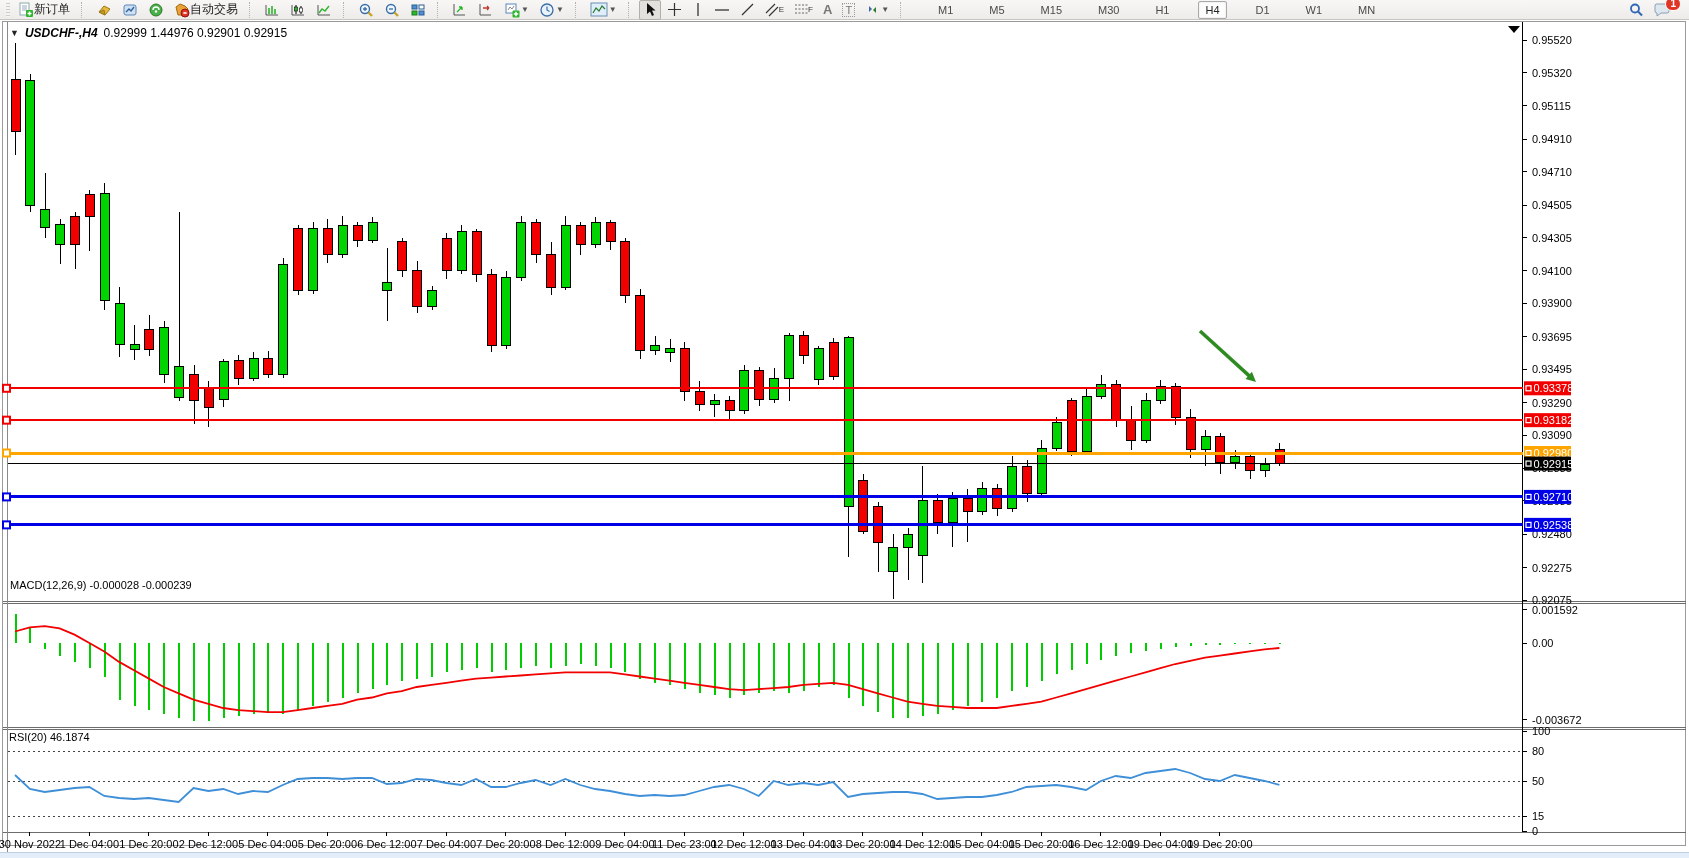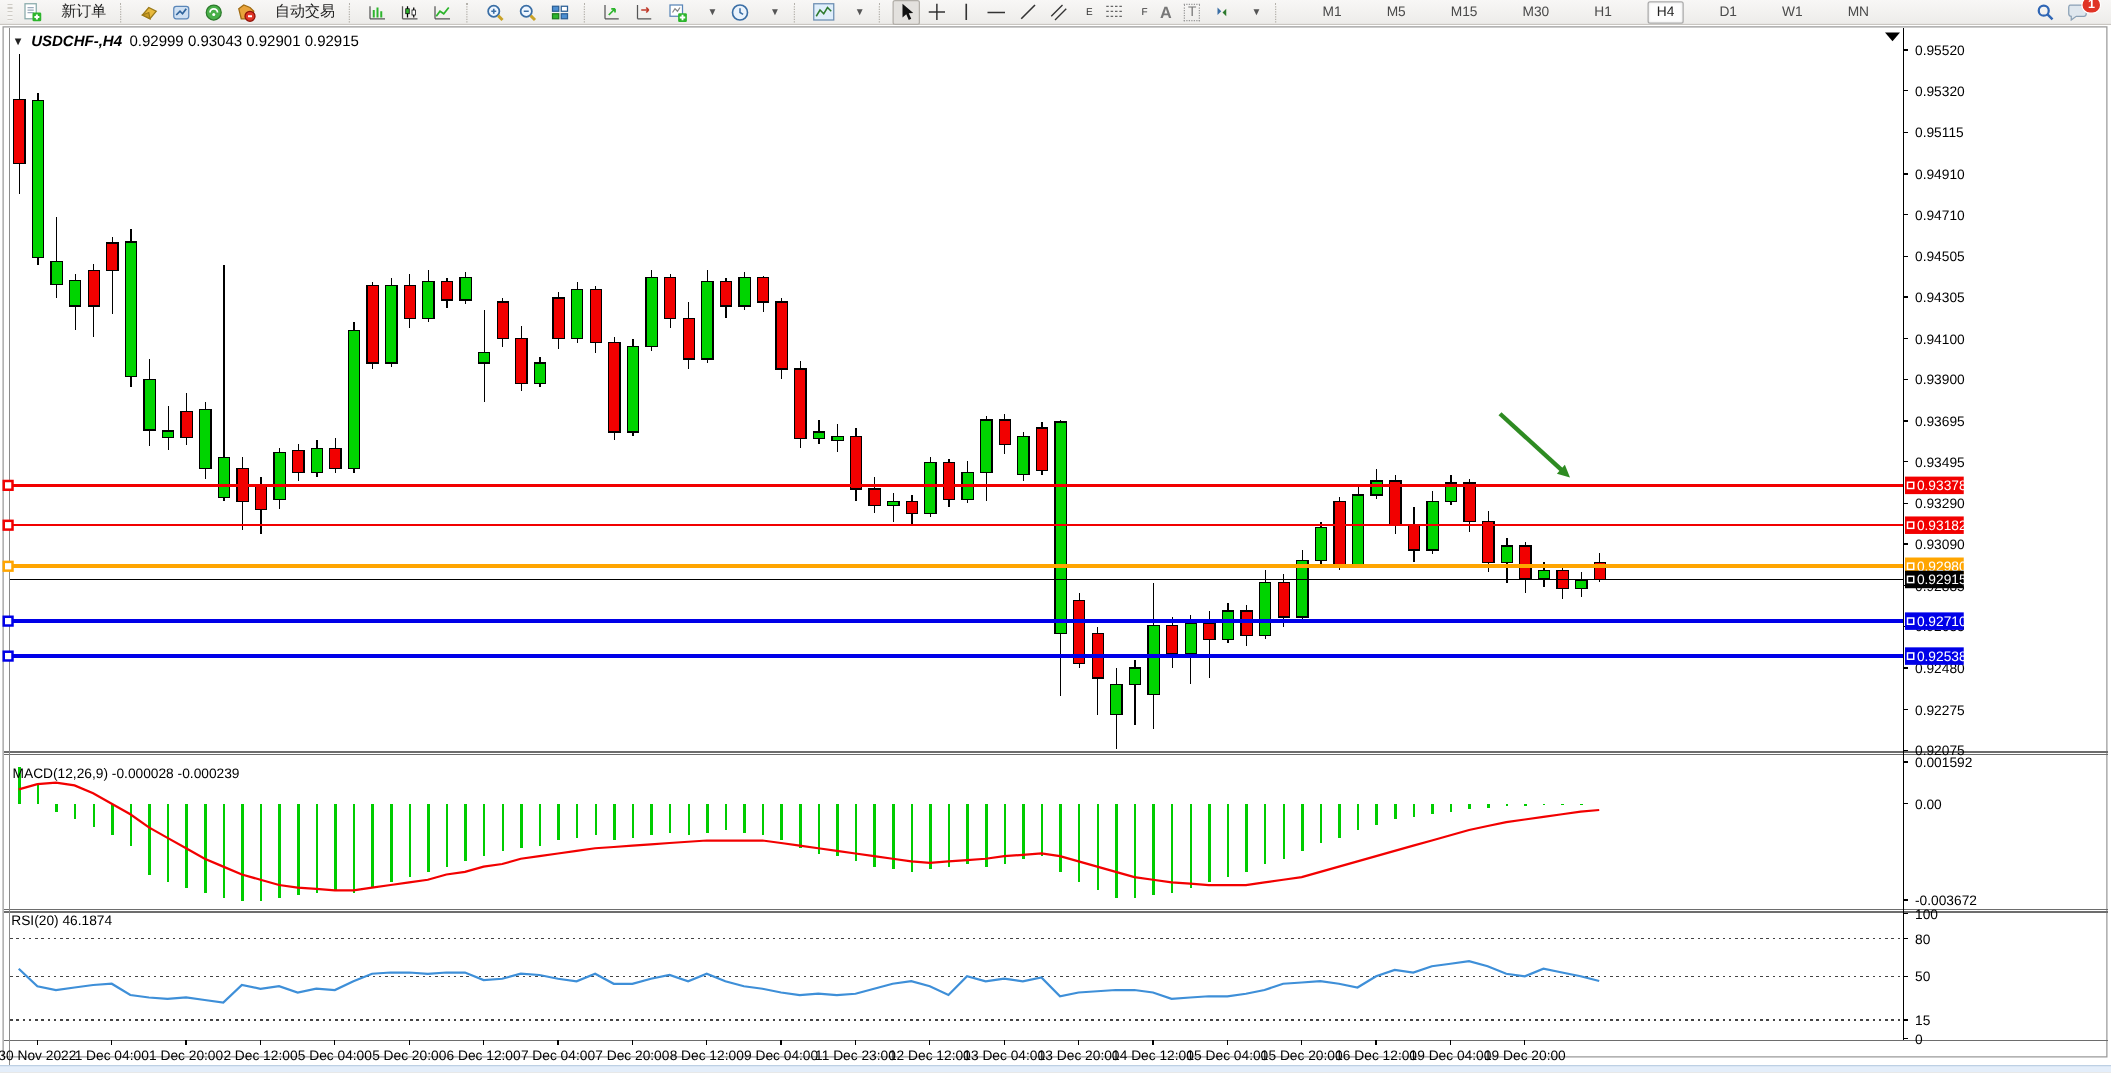--- a/index.html
+++ b/index.html
@@ -1,39 +1,39 @@
 <!DOCTYPE html>
 <html><head>
 <meta charset="utf-8">
 <style>
   html,body{margin:0;padding:0;background:#d8d4cc;font-family:"Liberation Sans",sans-serif;}
   #app{position:relative;width:1689px;height:858px;background:#fff;overflow:hidden;}
   
   #toolbar{position:absolute;left:0;top:0;width:1689px;height:20px;background:linear-gradient(#f8f7f6,#edecea);
     border-bottom:1px solid #c9c6c1;display:flex;align-items:center;gap:2px;padding:0 4px;box-sizing:border-box;z-index:5;}
-  .tb-btn{display:flex;align-items:center;gap:15px;height:18px;padding:0 3px;border:1px solid transparent;border-radius:2px;
+  .tb-btn{display:flex;align-items:center;gap:0;height:18px;padding:0 3px;border:1px solid transparent;border-radius:2px;
     font-size:12px;color:#1c1c1c;background:transparent;cursor:default;white-space:nowrap;}
   .tb-sep{width:5px;height:16px;border-left:1px dotted #b5b2ac;margin:0 3px 0 5px;}
   .tb-grip{width:4px;height:14px;background:repeating-linear-gradient(#cfccc6 0 1px,#f5f4f2 1px 3px);margin:0 2px;}
   .tf-btn{font-size:11px;color:#4a4a4a;padding:1px 6px;border:1px solid transparent;border-radius:2px;height:14px;line-height:14px;margin-left:20px;}
   .tf-btn.active{background:#fdfdfd;border-color:#a9a9a9;box-shadow:inset 0 0 2px #ddd;color:#222;}
   .caret{font-size:8px;color:#555;margin-left:1px;}
   .spacer{flex:1;}
   .badge{position:relative;}
   .badge .cnt{position:absolute;top:-4px;right:-7px;background:#e03426;color:#fff;border-radius:8px;
     font-size:10px;font-weight:bold;padding:0 4px;line-height:12px;border:1px solid #fff;}
   .ico{display:inline-block;vertical-align:middle;}
   
   #chartwin{position:absolute;left:0;top:21px;width:1689px;height:831px;background:#fff;}
   #frame{position:absolute;left:2px;top:0;width:1684px;height:825px;border:1px solid #9a9a9a;box-sizing:border-box;}
   #plot{position:absolute;left:0;top:0;z-index:1;}
   .overlay-label{position:absolute;z-index:3;font-size:11px;color:#000;background:transparent;white-space:nowrap;}
   #chart-title{left:10px;top:5px;font-size:12px;display:flex;gap:6px;align-items:center;}
   #chart-title .dd{font-size:9px;color:#222;}
-  #macd-label{left:10px;top:592px;}
+  #macd-label{left:10px;top:558px;}
   #rsi-label{left:9px;top:710px;}
   #status-strip{position:absolute;left:0;top:852px;width:1689px;height:6px;background:#e4eefa;border-top:1px solid #bdd0e4;z-index:4;}
 </style>
 </head>
 <body>
 
 <div id="app">
 
   <div id="toolbar">
     <div class="tb-grip"></div>
@@ -666,20 +666,20 @@
         </g>
         <g>
           <line x1="1200" y1="310" x2="1250.0852609481697" y2="355.61336264922596" stroke="#2e8b22" stroke-width="3.5"></line>
           <polygon points="1256.0,361.0 1245.5,357.9 1251.9,350.8" fill="#2e8b22"></polygon>
         </g>
       </svg>
 
     <div class="overlay-label" id="chart-title">
       <span class="dd">▼</span>
       <span style="font-weight:bold;font-style:italic;">USDCHF-,H4</span>
-      <span>0.92999 0.93043 0.92901 0.92915</span>
+      <span>0.92999 1.44976 0.92901 0.92915</span>
     </div>
     <div class="overlay-label" id="macd-label">MACD(12,26,9) -0.000028 -0.000239</div>
     <div class="overlay-label" id="rsi-label">RSI(20) 46.1874</div>
   </div>
 
   <div id="status-strip"></div>
 </div>
 
 </body></html>

